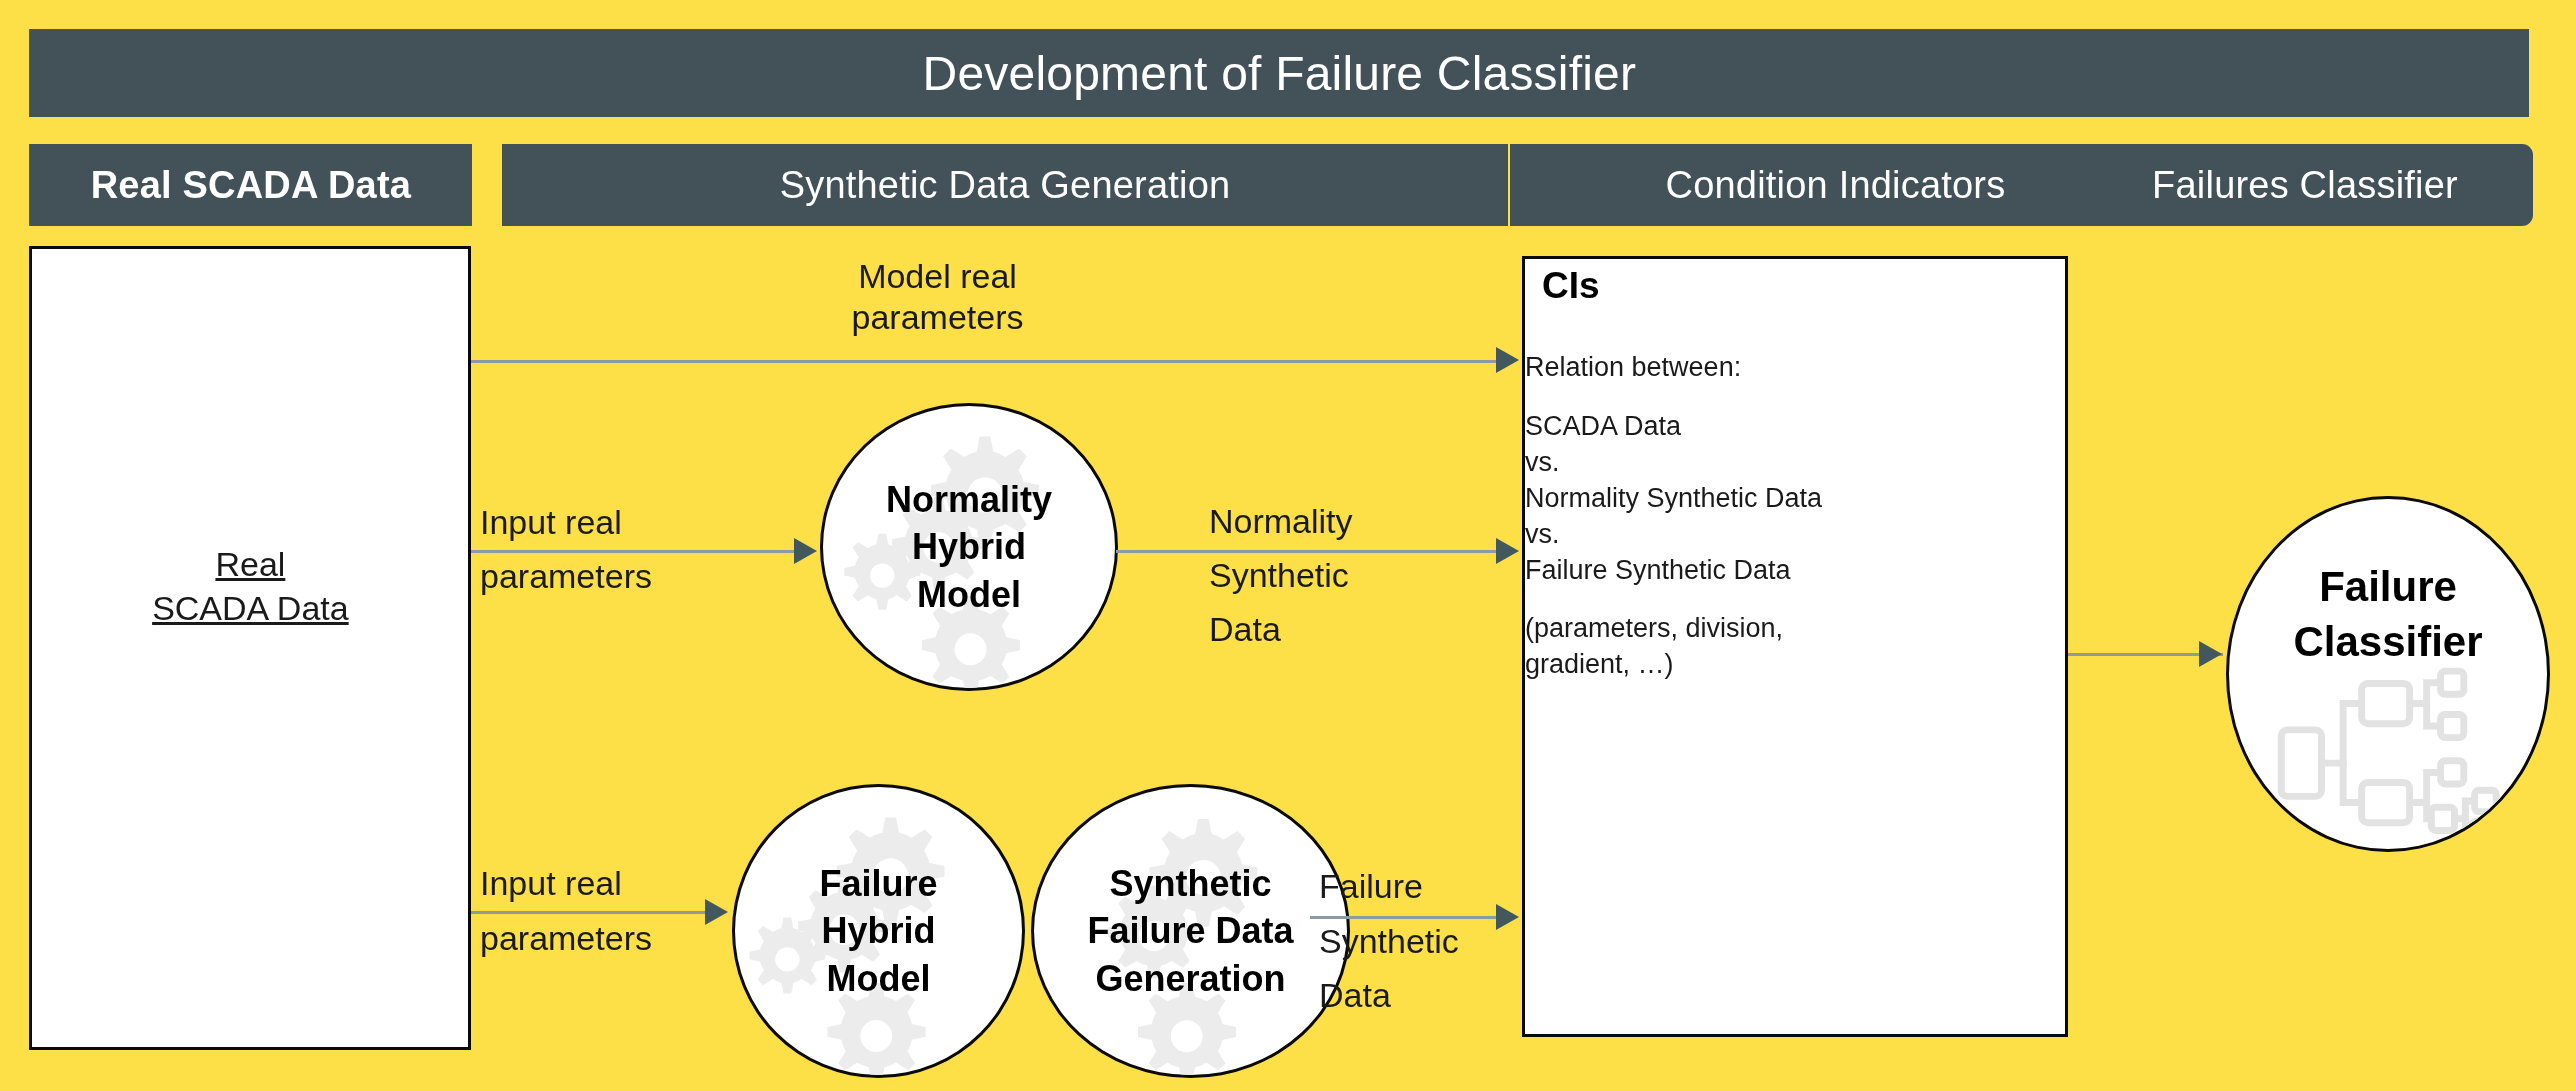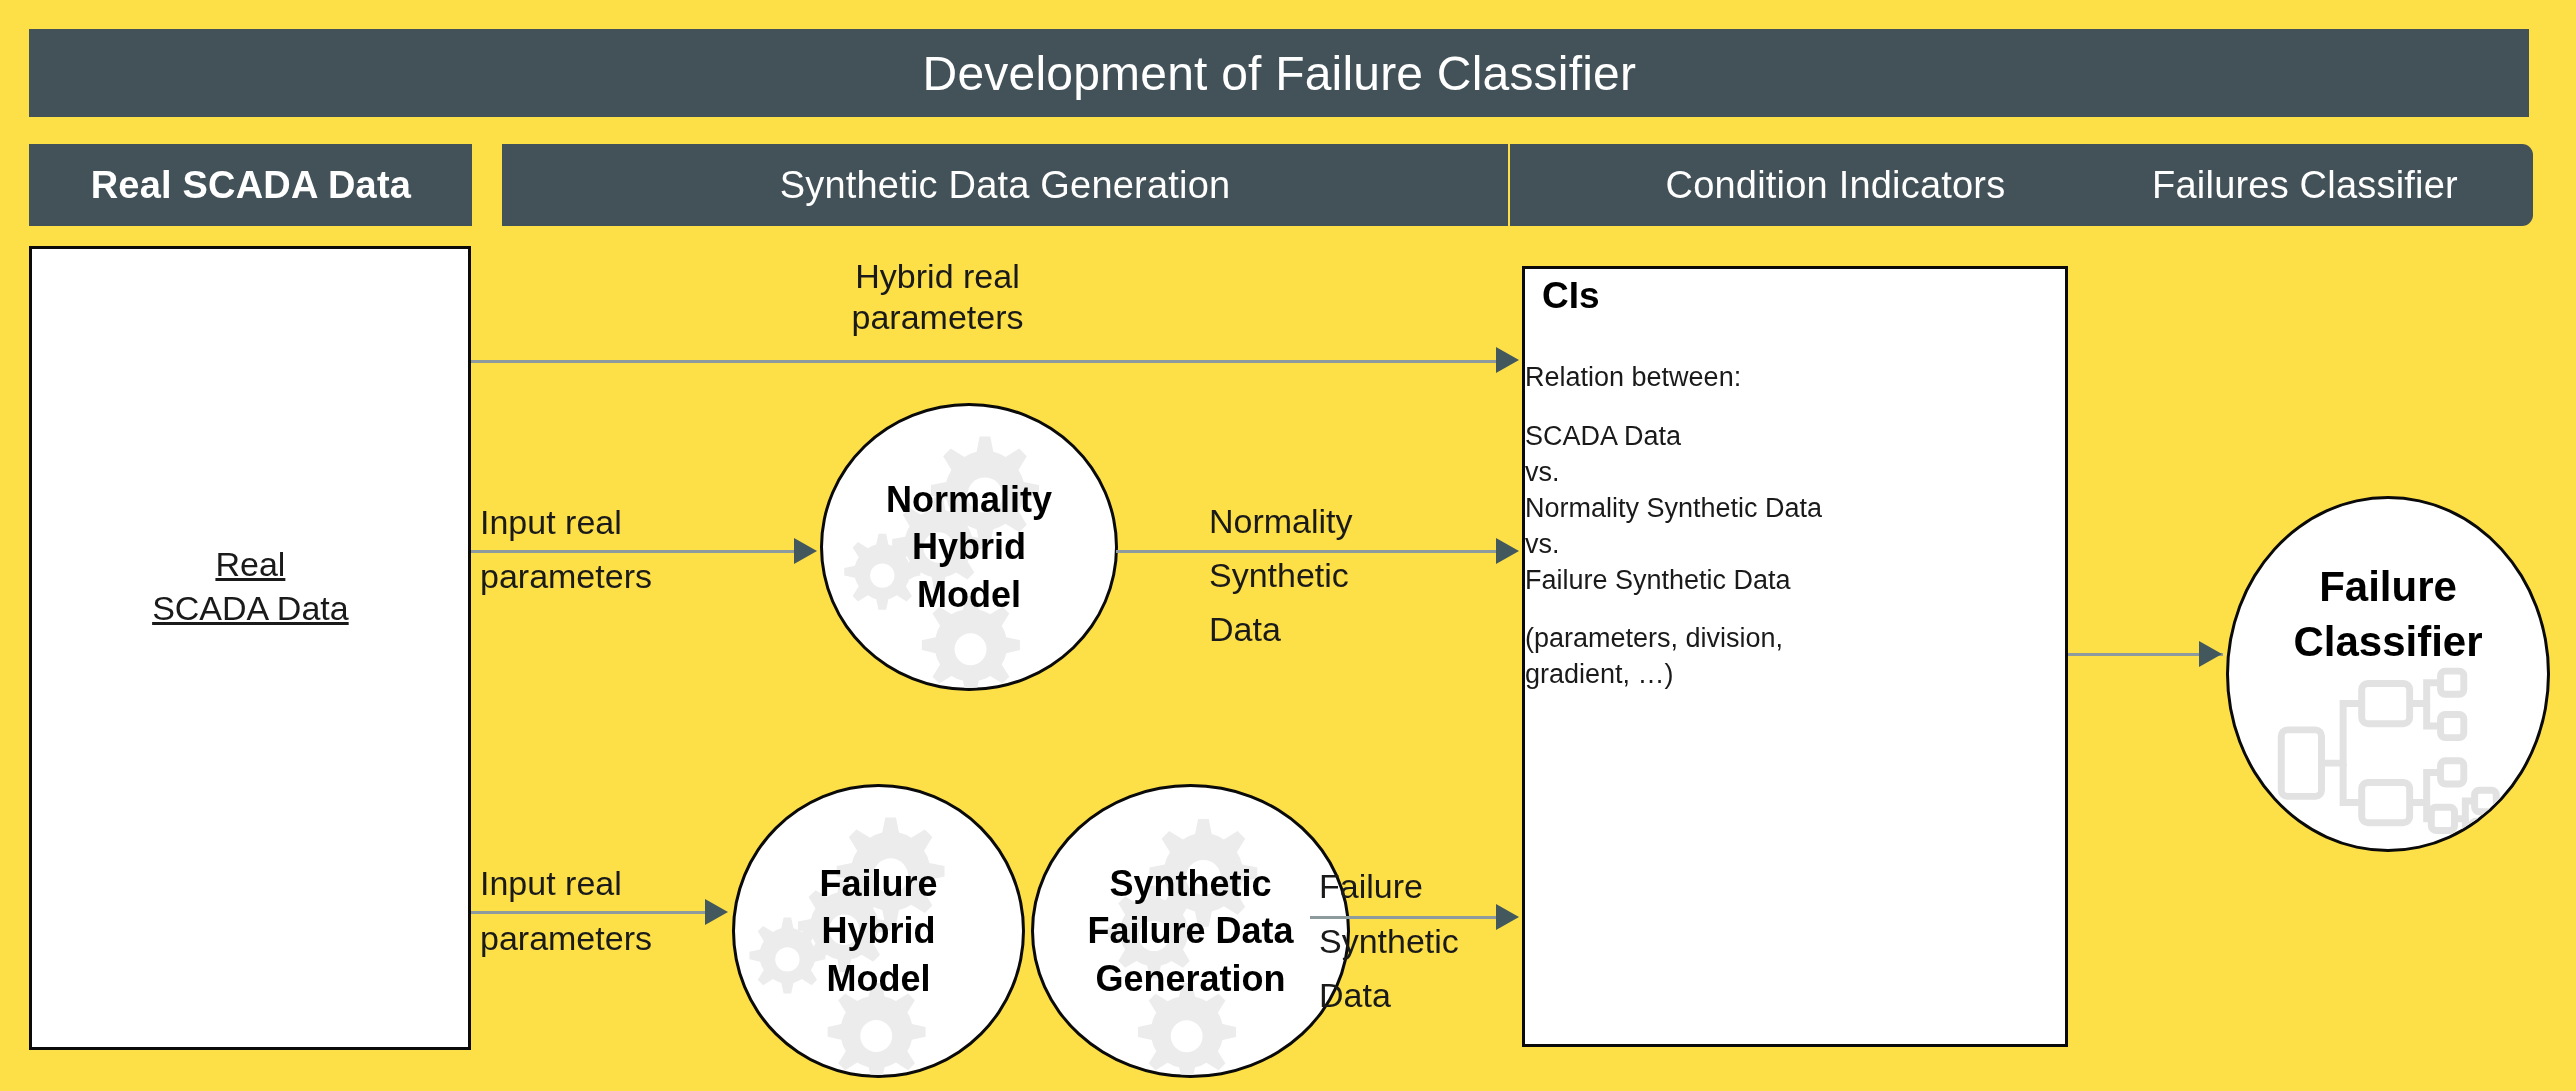--- a/index.html
+++ b/index.html
@@ -40,21 +40,21 @@
   #band-failclass { left: 2077px; top: 144px; width: 456px;  height: 82px; font-size: 38px; border-radius: 11px; }
 
   
   .rect {
     position: absolute;
     background: #ffffff;
     border: 3.9px solid #0a0a0a;
     box-sizing: border-box;
   }
   #box-real { left: 29.4px; top: 246px; width: 442px; height: 804px; }
-  #box-cis  { left: 1522px; top: 256px; width: 546px; height: 781px; margin-top: 10px; }
+  #box-cis  { left: 1522px; top: 256px; width: 546px; height: 781px; }
 
   .rect-center-text {
     position: absolute;
     left: 0; right: 0;
     text-align: center;
     font-size: 34px;
     color: #1a1a1a;
     line-height: 1.28;
     white-space: pre-line;
     text-decoration: underline;
@@ -271,21 +271,21 @@
         <path d="M236 197 h14 v-23 h12"></path>
         <path d="M250 197 v17 h8"></path>
       </g>
     </svg>
     <div class="ctext">Failure
 Classifier</div>
   </div>
 
   <div class="arrow-line" style="left:471px; top:360px; width:1028px;"></div>
   <div class="arrow-head" style="left:1496px; top:347px;"></div>
-  <div class="edge-label center" style="left:775px; top:256px; width:325px;">Hybrid real
+  <div class="edge-label center" style="left:775px; top:256px; width:325px;">Model real
 parameters</div>
 
   <div class="arrow-line" style="left:471px; top:550px; width:325px;"></div>
   <div class="arrow-head" style="left:794px; top:538px;"></div>
   <div class="edge-label left" style="left:480px; top:502px; width:294px;">Input real</div>
   <div class="edge-label left" style="left:480px; top:556px; width:325px;">parameters</div>
 
   <div class="arrow-line" style="left:1116px; top:550px; width:383px;"></div>
   <div class="arrow-head" style="left:1496px; top:538px;"></div>
   <div class="edge-label left" style="left:1209px; top:501px; width:294px;">Normality</div>

